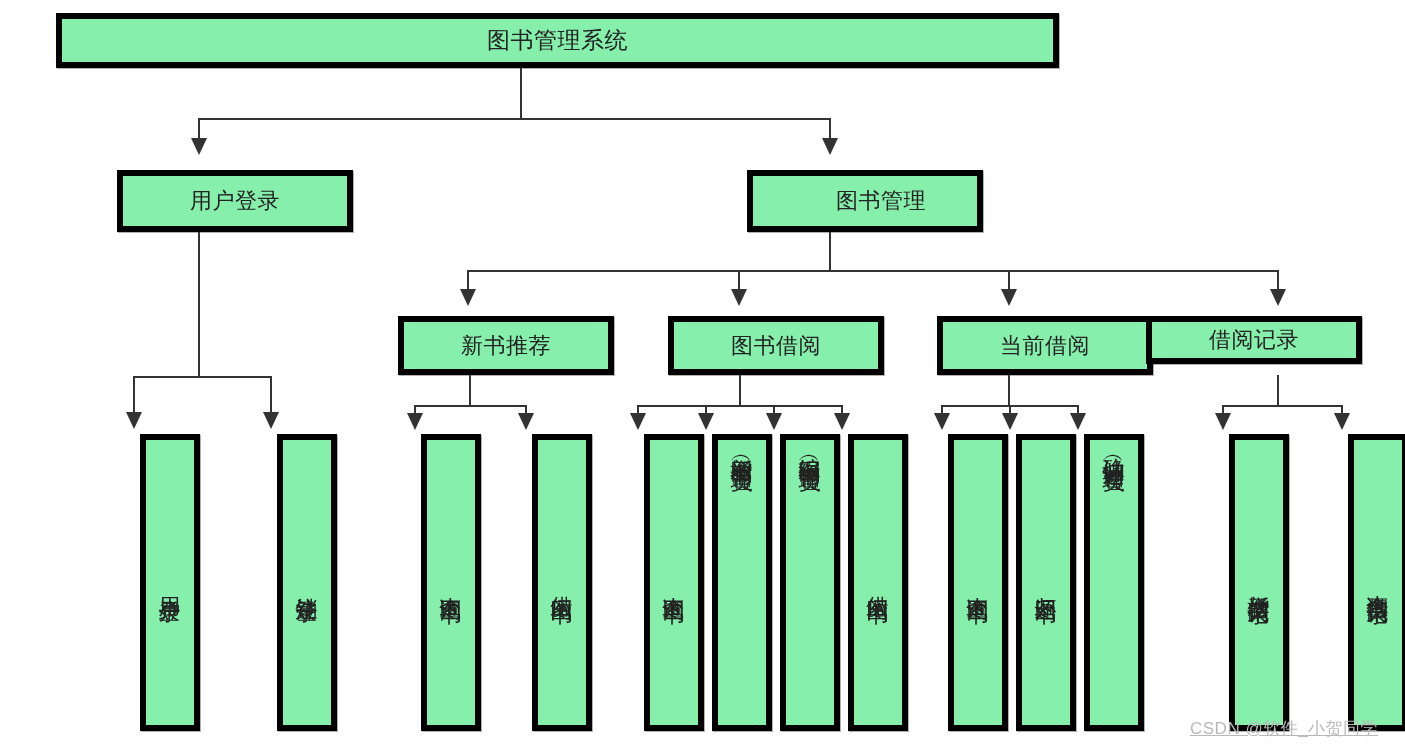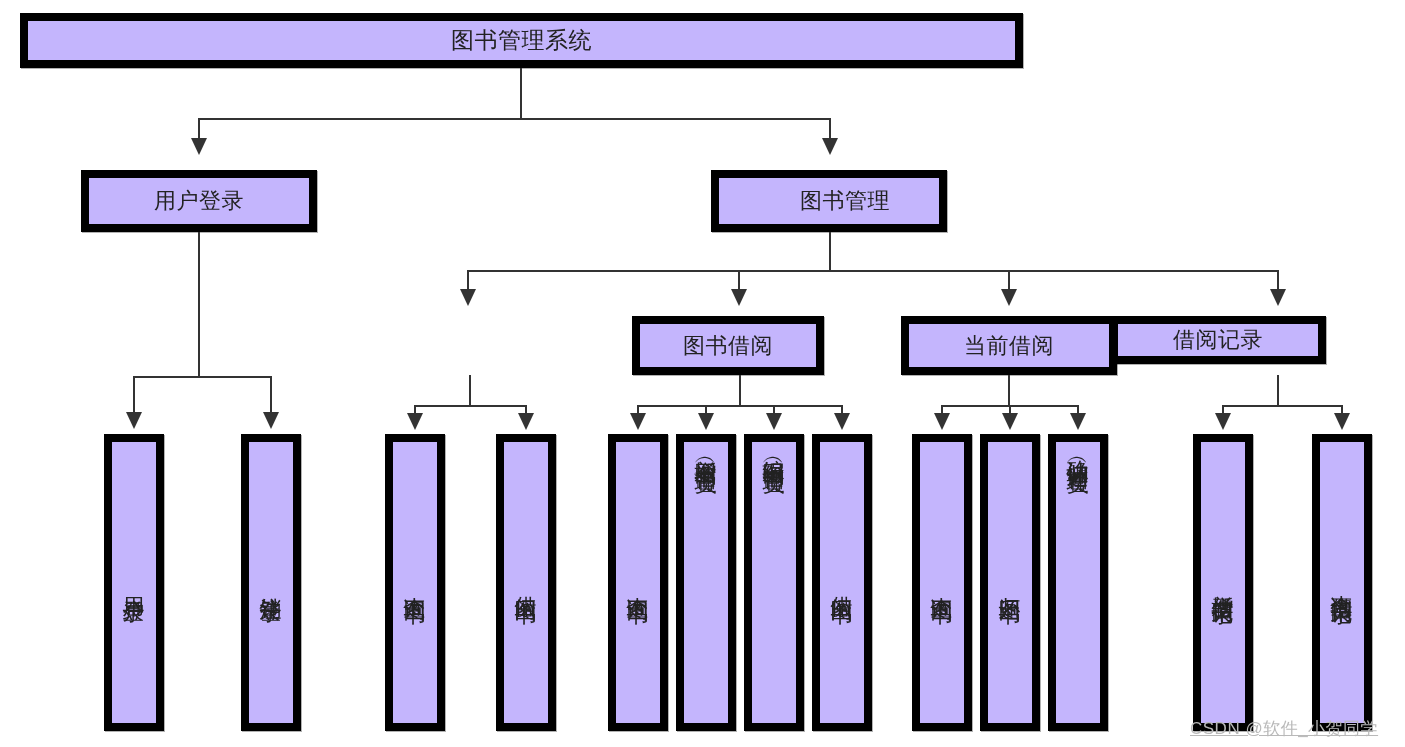--- a/index.html
+++ b/index.html
@@ -14,26 +14,27 @@
     position: relative;
     width: 1405px;
     height: 747px;
     background: #ffffff;
     overflow: hidden;
   }
   
   .node {
     position: absolute;
     box-sizing: border-box;
-    border: 8px solid #000000;
-    background: #c4b5fd;
+    border: 6px solid #000000;
+    background: #86efac;
     box-shadow: 1px 1px 0 rgba(0,0,0,0.30);
     display: flex;
     align-items: center;
     justify-content: center;
+    margin-left: 36px;
   }
   .node .label {
     color: #222222;
     font-size: 22px;
     line-height: 1.18;
     white-space: nowrap;
     letter-spacing: 0.5px;
   }
   
   .node.root { }
@@ -121,21 +122,24 @@
   <div class="edge-h" style="left:467px; top:270px; width:812px; height:2px;"></div>
   <div class="edge-v" style="left:467px; top:270px; width:2px; height:22px;"></div>
   <div class="arrow-head" style="left:460px; top:289px;"></div>
   <div class="edge-v" style="left:738px; top:270px; width:2px; height:22px;"></div>
   <div class="arrow-head" style="left:731px; top:289px;"></div>
   <div class="edge-v" style="left:1008px; top:270px; width:2px; height:22px;"></div>
   <div class="arrow-head" style="left:1001px; top:289px;"></div>
   <div class="edge-v" style="left:1277px; top:270px; width:2px; height:22px;"></div>
   <div class="arrow-head" style="left:1270px; top:289px;"></div>
 
-  <div class="node branch" style="left:632px; top:316px; width:192px; height:59px;">
+  <div class="node branch" style="left:362px; top:316px; width:216px; height:59px;">
+    <span class="label">新书推荐</span>
+  </div>
+  <div class="node branch" style="left:632px; top:316px; width:216px; height:59px;">
     <span class="label">图书借阅</span>
   </div>
   <div class="node branch" style="left:901px; top:316px; width:216px; height:59px;text-align:right;">
     <span class="label">当前借阅</span>
   </div>
   <div class="node branch" style="left:1110px; top:316px; width:216px; height:48px;">
     <span class="label">借阅记录</span>
   </div>
 
   <div class="edge-v" style="left:469px; top:375px; width:2px; height:31px;"></div>

